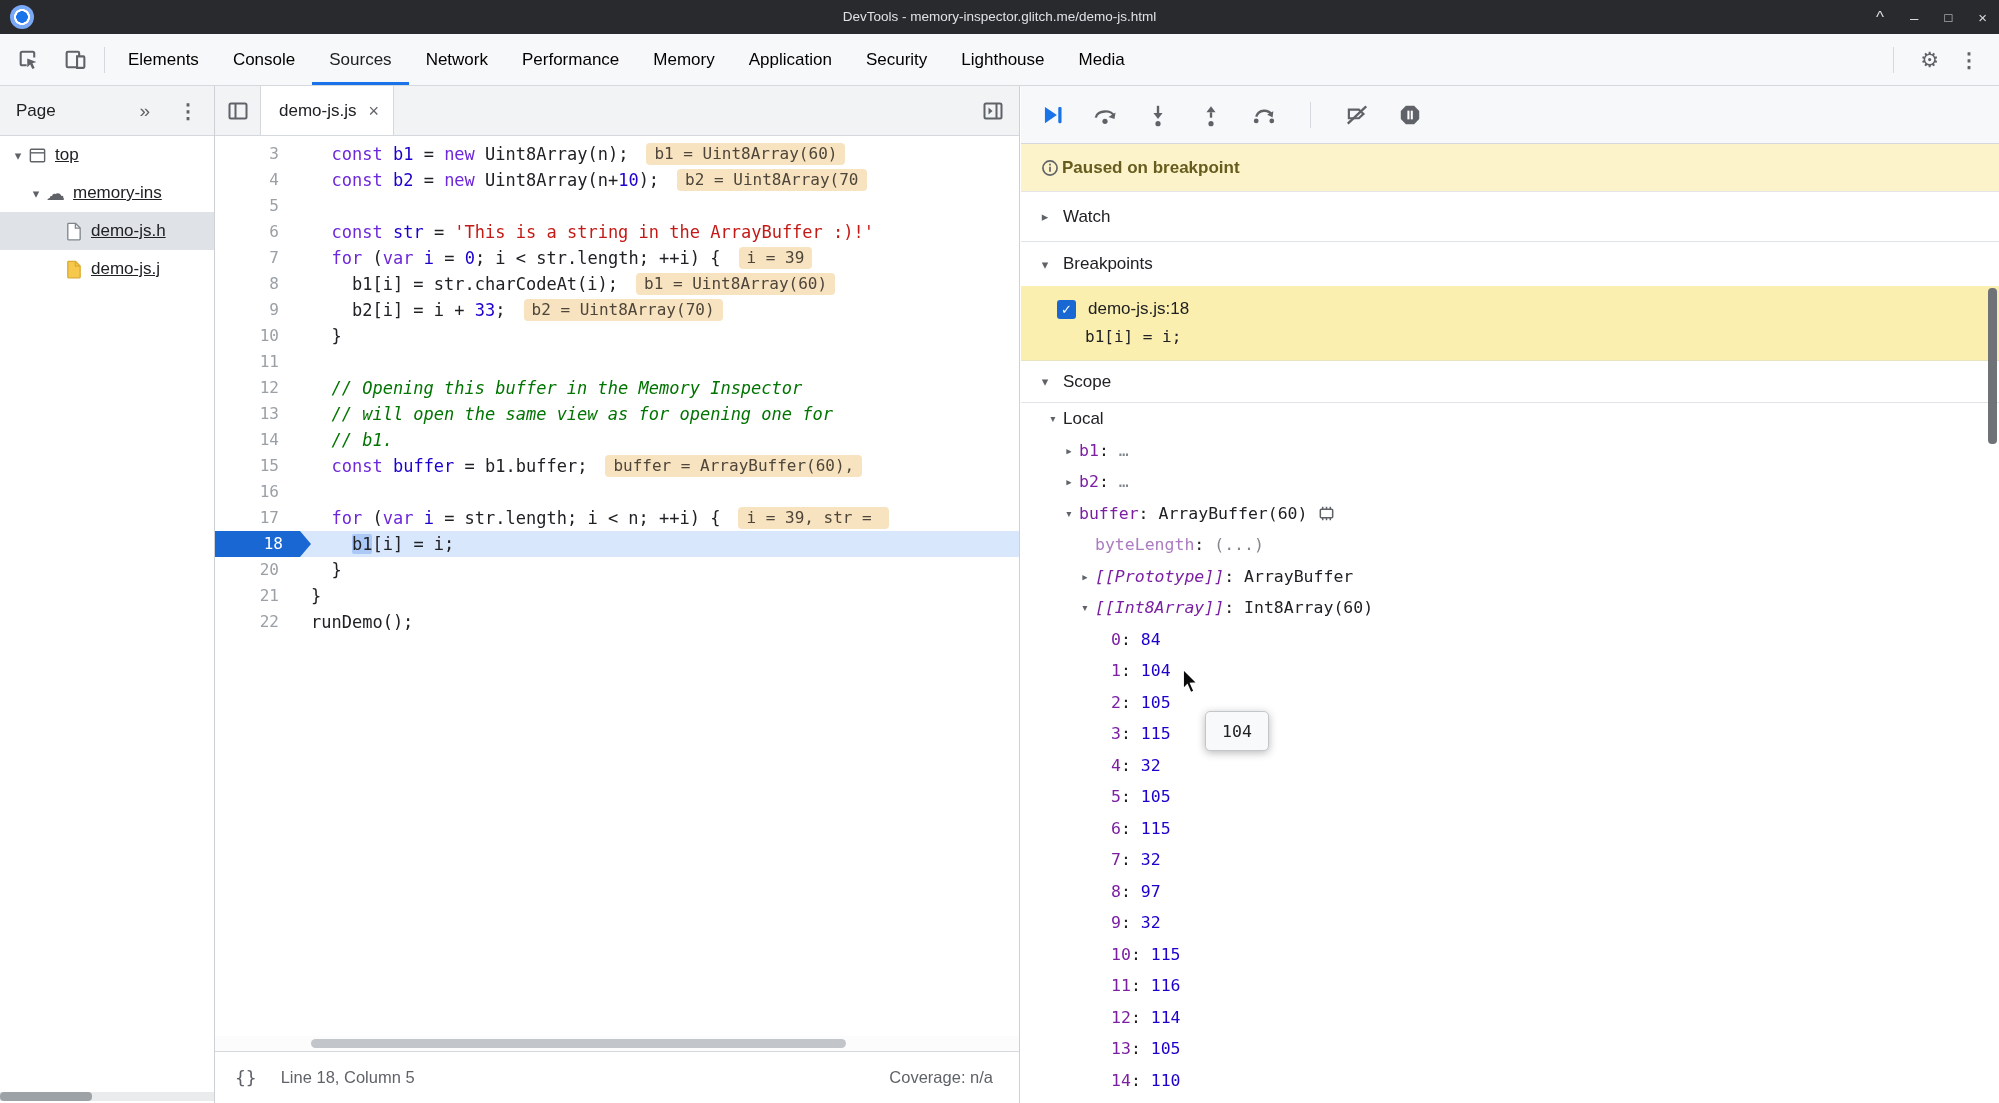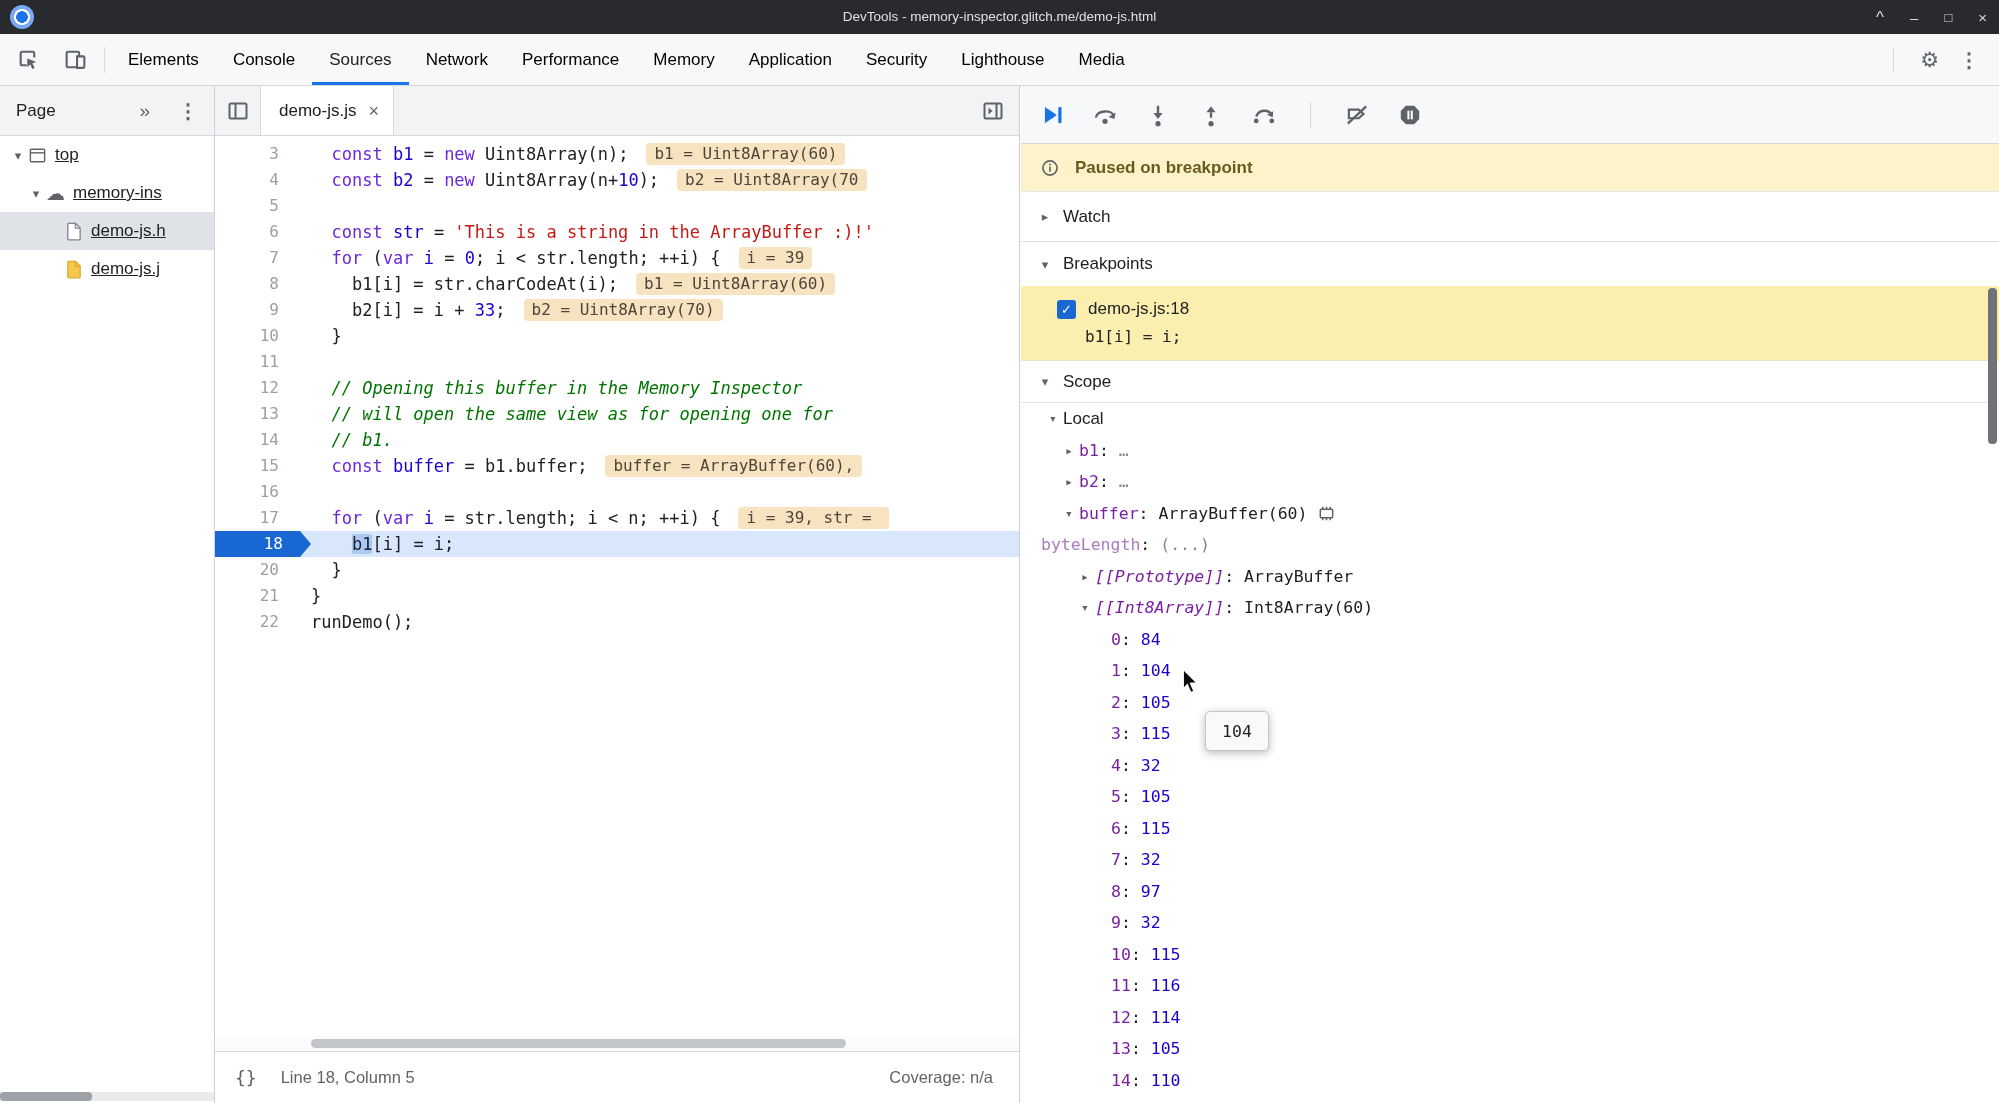--- a/index.html
+++ b/index.html
@@ -80,21 +80,21 @@
   .pp-icon { margin:0 24px 0 20px; font-family:"DejaVu Sans Mono", monospace; font-size:18px; color:#5f6368; }
   .pos-text { color:#5f6368; }
   .coverage { margin-left:auto; padding-right:26px; }
 
   
   .right-panel { position:absolute; left:1021px; top:86px; bottom:0; right:0; background:#fff; }
   .dbg-toolbar { height:58px; display:flex; align-items:center; gap:27px; padding-left:18px; background:#f7f8f9;
     border-bottom:1px solid #d5d8dc; }
   .dbg-icon { width:26px; height:26px; display:flex; align-items:center; justify-content:center; }
   .paused-banner { height:48px; background:#fcf3cb; border-bottom:1px solid #e4e6e9; display:flex; align-items:center;
-    gap:13px; padding-left:16px; font-size:17px; font-weight:bold; color:#665c1e; }
+    padding-left:16px; font-size:17px; font-weight:bold; color:#665c1e; }
   .section-header { display:flex; align-items:center; gap:8px; padding-left:14px; font-size:17px; color:#202124;
     border-bottom:1px solid #e1e4e7; background:#fff; }
   #watch-header { height:50px; }
   #bp-header { height:44px; border-bottom:none; }
   #scope-header { height:42px; }
   .bp-item { height:75px; background:#faefae; padding:8px 0 0 36px; border-bottom:1px solid #e8e4c0; }
   .bp-line1 { display:flex; align-items:center; gap:12px; font-size:17px; color:#202124; height:30px; }
   .bp-check { width:19px; height:19px; flex:none; background:#1967d2; border-radius:3px; color:#fff; font-size:13px;
     display:flex; align-items:center; justify-content:center; }
   .bp-code { font-family:"DejaVu Sans Mono", monospace; font-size:16px; color:#202124; padding-left:28px; margin-top:3px; }
@@ -417,21 +417,21 @@
   </div>
 
   <div id="scope-tree">
       <div class="scope-row" style="padding-left: 22px;"><span class="tree-arrow">▾</span><span class="sn-section">Local</span></div>
       <div class="scope-row" style="padding-left: 38px;"><span class="tree-arrow">▸</span><span class="sn-var">b1</span><span class="sn-colon">: </span><span class="sv-dim">…</span></div>
       <div class="scope-row" style="padding-left: 38px;"><span class="tree-arrow">▸</span><span class="sn-var">b2</span><span class="sn-colon">: </span><span class="sv-dim">…</span></div>
       <div class="scope-row" style="padding-left: 38px;"><span class="tree-arrow">▾</span><span class="sn-var">buffer</span><span class="sn-colon">: </span><span class="sv-obj">ArrayBuffer(60)</span><span class="mem-icon"><svg width="19" height="19" viewBox="0 0 20 20" fill="none" stroke="#5f6368" stroke-width="1.6">
             <rect x="3.5" y="5.5" width="13" height="9" rx="1"></rect>
             <path d="M6 3v2.5M10 3v2.5M14 3v2.5M6 14.5V17M10 14.5V17M14 14.5V17"></path>
           </svg></span></div>
-      <div class="scope-row" style=""><span class="tree-arrow"></span><span class="sn-getter">byteLength</span><span class="sn-colon">: </span><span class="sv-dim">(...)</span></div>
+      <div class="scope-row" style="padding-left: 54px;"><span class="tree-arrow"></span><span class="sn-getter">byteLength</span><span class="sn-colon">: </span><span class="sv-dim">(...)</span></div>
       <div class="scope-row" style="padding-left: 54px;"><span class="tree-arrow">▸</span><span class="sn-internal">[[Prototype]]</span><span class="sn-colon">: </span><span class="sv-obj">ArrayBuffer</span></div>
       <div class="scope-row" style="padding-left: 54px;"><span class="tree-arrow">▾</span><span class="sn-internal">[[Int8Array]]</span><span class="sn-colon">: </span><span class="sv-obj">Int8Array(60)</span></div>
       <div class="scope-row" style="padding-left: 70px;"><span class="tree-arrow"></span><span class="sn-var">0</span><span class="sn-colon">: </span><span class="sv-num">84</span></div>
       <div class="scope-row" style="padding-left: 70px;"><span class="tree-arrow"></span><span class="sn-var">1</span><span class="sn-colon">: </span><span class="sv-num">104</span></div>
       <div class="scope-row" style="padding-left: 70px;"><span class="tree-arrow"></span><span class="sn-var">2</span><span class="sn-colon">: </span><span class="sv-num">105</span></div>
       <div class="scope-row" style="padding-left: 70px;"><span class="tree-arrow"></span><span class="sn-var">3</span><span class="sn-colon">: </span><span class="sv-num">115</span></div>
       <div class="scope-row" style="padding-left: 70px;"><span class="tree-arrow"></span><span class="sn-var">4</span><span class="sn-colon">: </span><span class="sv-num">32</span></div>
       <div class="scope-row" style="padding-left: 70px;"><span class="tree-arrow"></span><span class="sn-var">5</span><span class="sn-colon">: </span><span class="sv-num">105</span></div>
       <div class="scope-row" style="padding-left: 70px;"><span class="tree-arrow"></span><span class="sn-var">6</span><span class="sn-colon">: </span><span class="sv-num">115</span></div>
       <div class="scope-row" style="padding-left: 70px;"><span class="tree-arrow"></span><span class="sn-var">7</span><span class="sn-colon">: </span><span class="sv-num">32</span></div>

